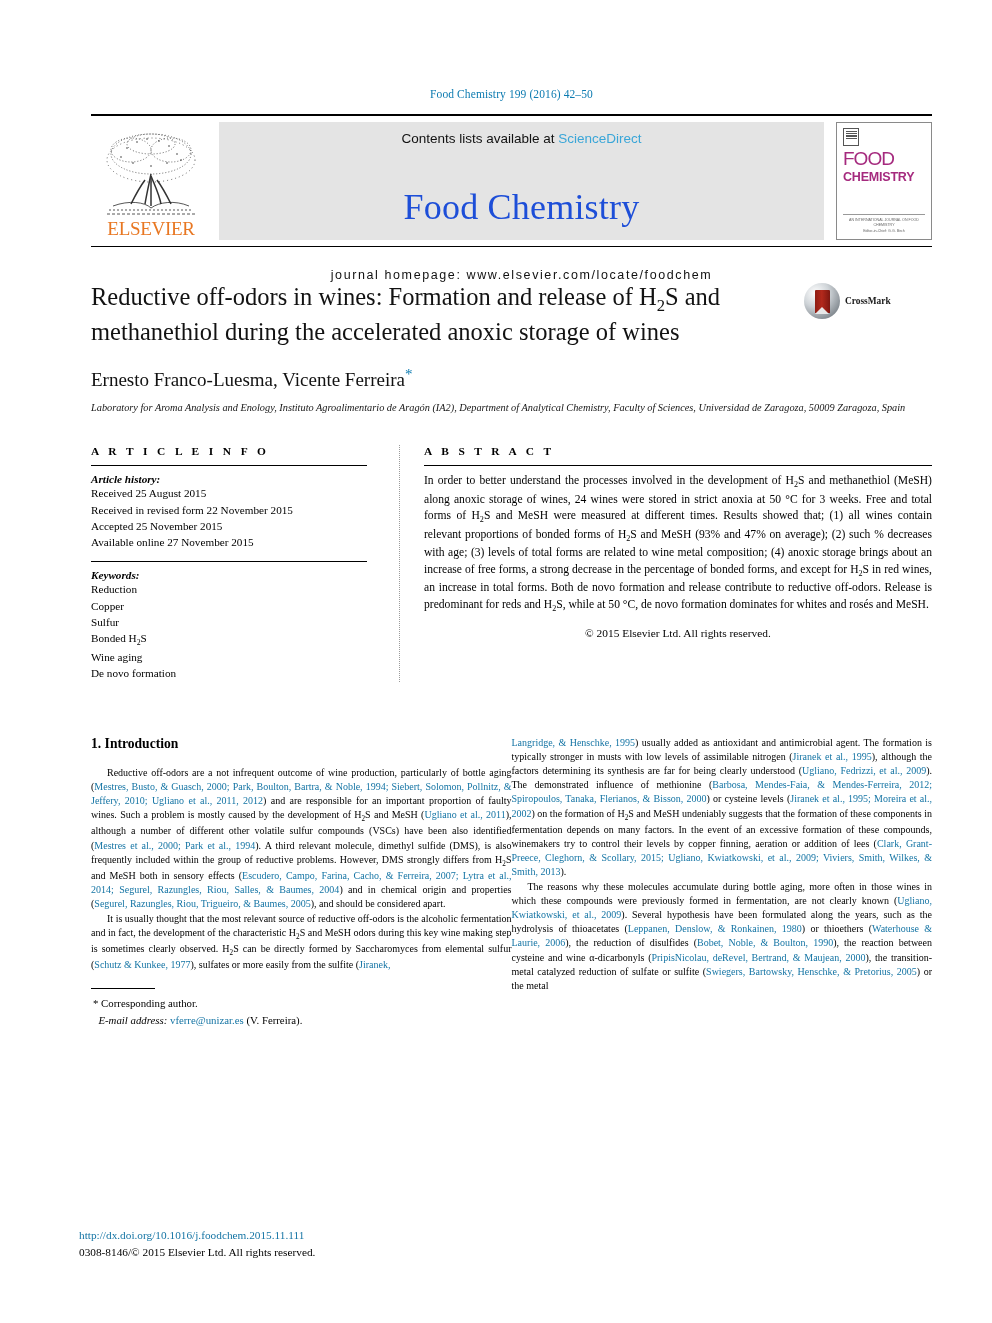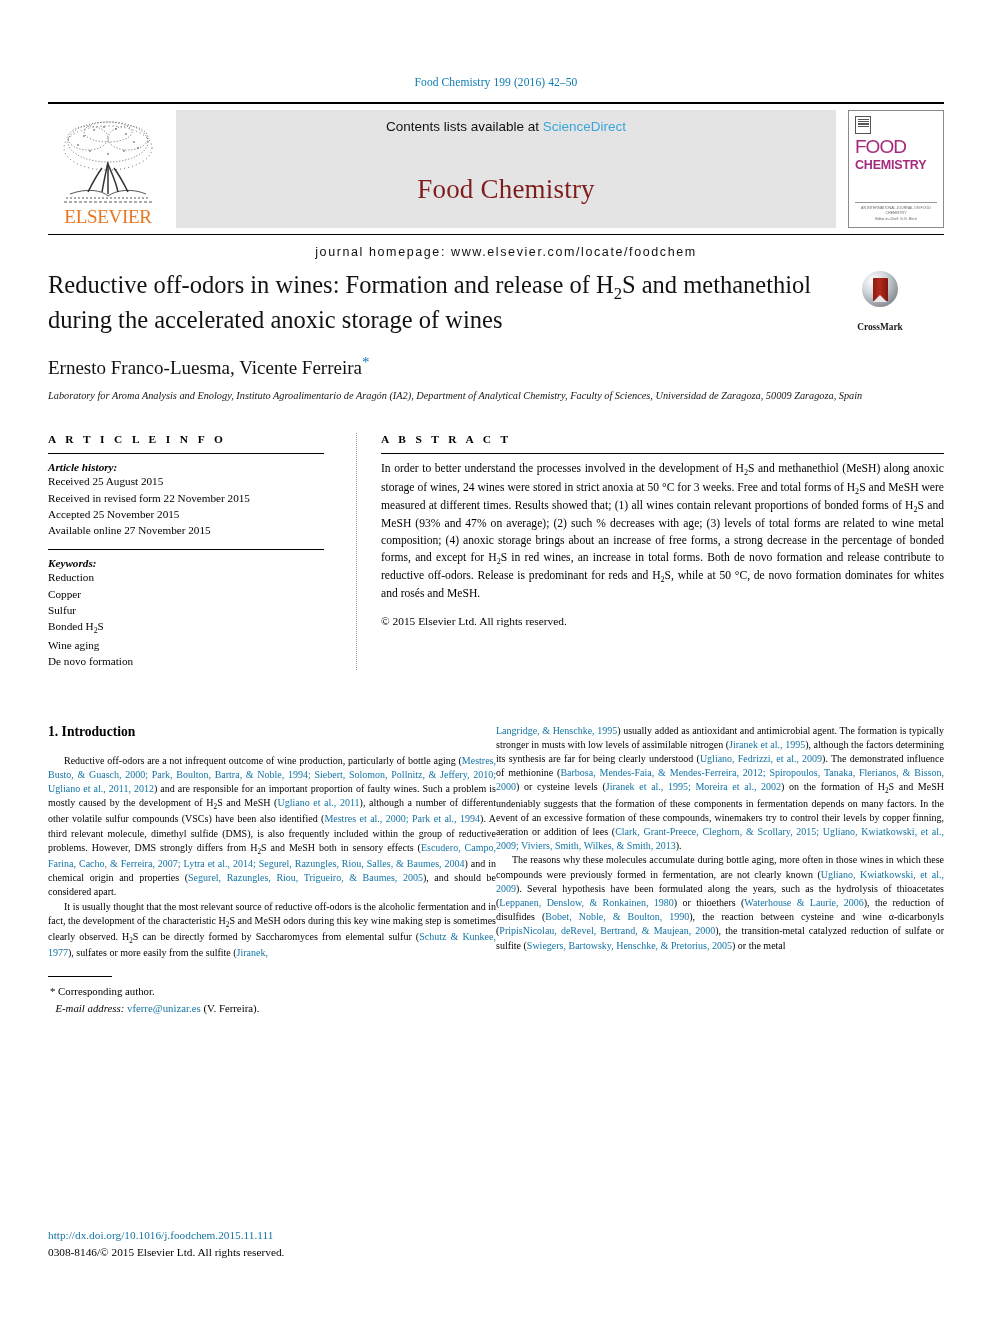--- a/index.html
+++ b/index.html
@@ -11,21 +11,22 @@
     width: 992px;
     height: 1323px;
     font-family: "Liberation Serif", serif;
     color: #000000;
     position: relative;
     overflow: hidden;
   }
   .page {
     position: absolute;
     inset: 0;
-    padding: 0;
+    padding: 12px;
+    margin-left: 31px;
   }
 
   
   .runhead {
     text-align: center;
     font-size: 11.5px;
     color: #0b7ab0;
     padding-top: 76px;
     letter-spacing: .1px;
     font-family: "Liberation Serif", serif;
@@ -72,23 +73,23 @@
     padding: 9px 0 8px 0;
     gap: 40px;
   }
   .contents-line {
     font-size: 13.5px;
     font-family: "Liberation Sans", sans-serif;
     color: #111;
   }
   .contents-line .sd { color: #3aa6d8; }
   .journal-name {
-    font-size: 27px;
-    font-family: "Liberation Serif", serif;
-    color: #7f1d1d;
+    font-size: 36px;
+    font-family: "Liberation Serif", serif;
+    color: #1d4ed8;
     letter-spacing: .2px;
   }
   .homepage-line {
     font-size: 12.5px;
     font-family: "Liberation Sans", sans-serif;
     color: #111;
     letter-spacing: 1.6px;
   }
   .cover-thumb {
     flex: 0 0 96px;
@@ -164,27 +165,26 @@
   .affil {
     font-size: 10.3px;
     font-style: italic;
     line-height: 1.5;
     margin-top: 9px;
     color: #151515;
     max-width: 830px;
   }
   .crossmark {
     position: absolute;
-    right: 8px;
+    right: 16px;
     top: 2px;
     width: 112px;
     display: flex;
     align-items: center;
-    gap: 15px;
-    flex-direction: column;
+    gap: 5px;
   }
   .cm-circle {
     width: 36px; height: 36px;
     border-radius: 50%;
     background: radial-gradient(circle at 32% 28%, #ffffff 0%, #cfd4d8 38%, #8e959b 72%, #5d646a 100%);
     position: relative;
     display:flex; align-items:center; justify-content:center;
   }
   .cm-book {
     width: 15px; height: 23px;
@@ -232,21 +232,21 @@
     margin-left: 0;
     padding-left: 24px;
   }
   .abstract-body {
     font-size: 11.6px;
     line-height: 1.46;
     text-align: justify;
   }
   .abstract-body sub { font-size: 70%; }
   .copyright {
-    text-align: left;
+    text-align: center;
     font-size: 11.4px;
     margin-top: 12px;
   }
 
   
   .body-cols {
     margin: 54px 48px 0 48px;
     display: flex;
   }
   .bcol { flex: 1 1 0; min-width: 0; position: relative; }

